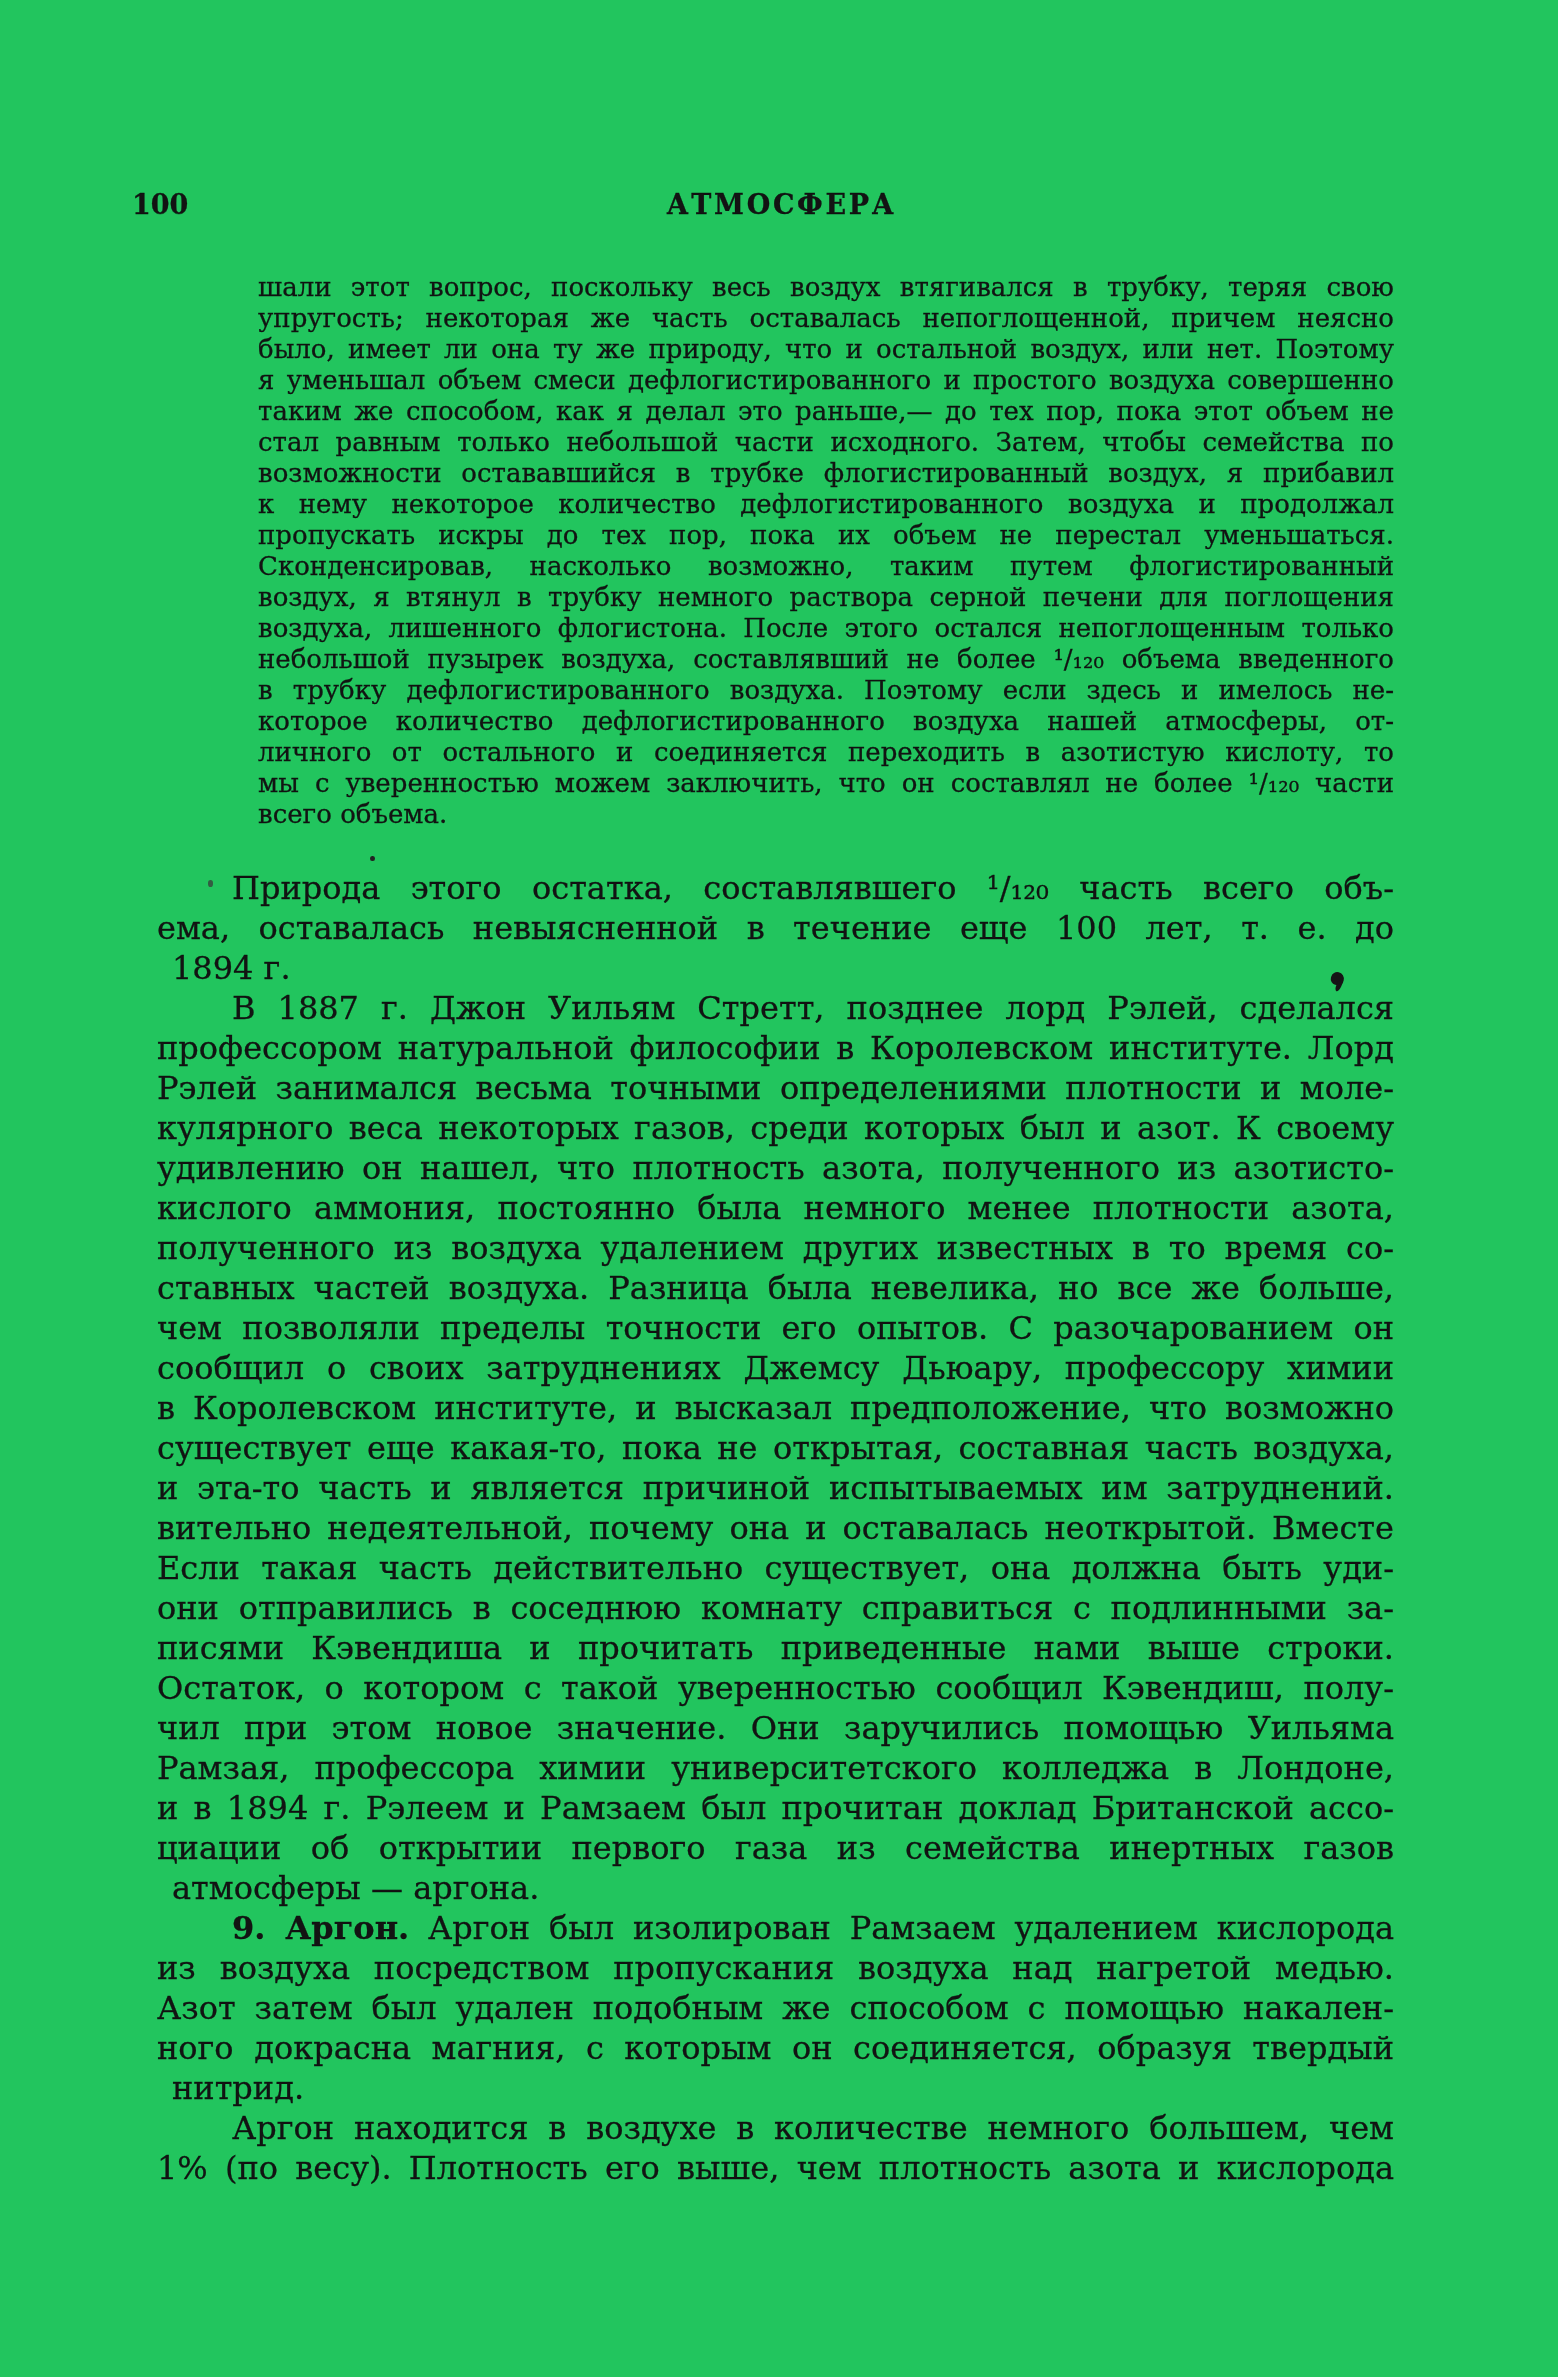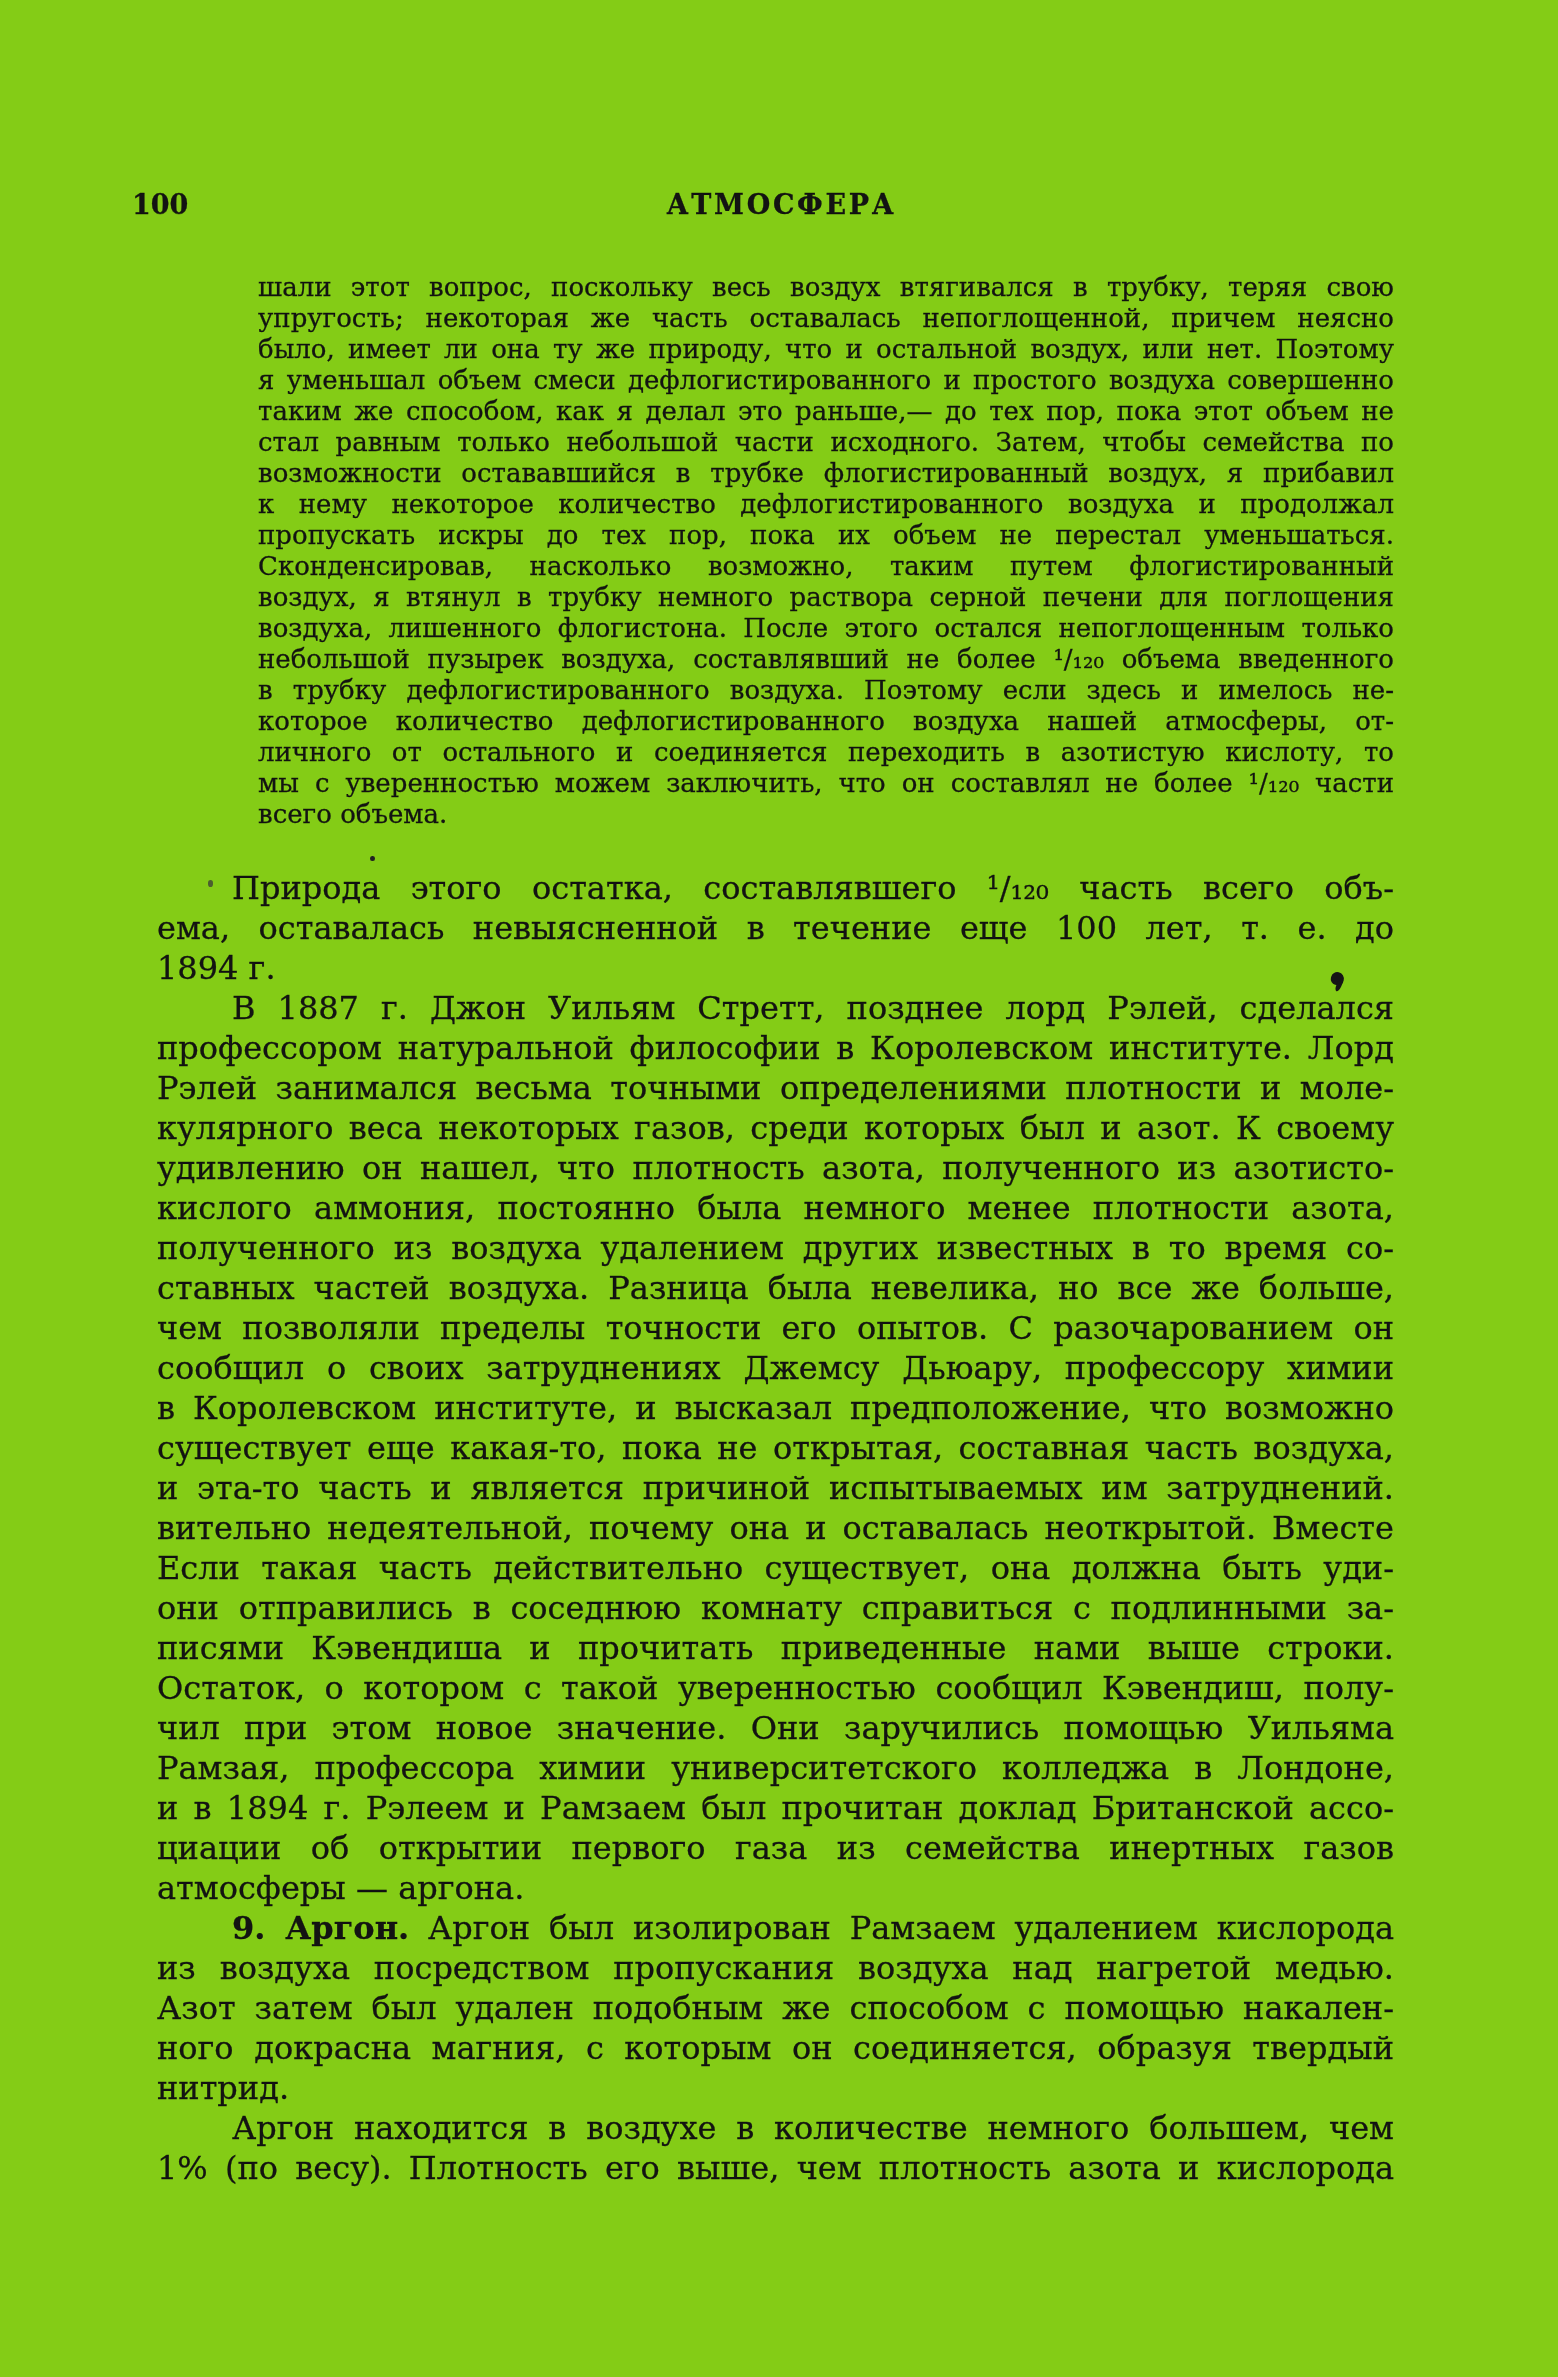--- a/index.html
+++ b/index.html
@@ -15,21 +15,21 @@
     font-family: "DejaVu Serif", "Liberation Serif", serif;
     color: #131313;
     -webkit-text-stroke: 0.3px rgba(10,10,10,0.85);
   }
   .page {
     position: relative;
     width: 100%;
     height: 100%;
     box-sizing: border-box;
     padding: 190px 165px 16px 157px;
-    background: #84cc16;
+    background: #22c55e;
     overflow: hidden;
   }
   
   .running-head {
     position: relative;
     height: 30px;
     line-height: 30px;
     font-size: 27px;
     font-weight: bold;
   }
@@ -64,21 +64,21 @@
   .body-text {
     margin-top: 38px;
     font-size: 32px;
   }
   .ml {
     line-height: 40px;
     text-align: justify;
     text-align-last: justify;
   }
   .ml.indent { text-indent: 75px; }
-  .ml.final  { text-align-last: left; }
+  .ml.final  { text-align-last: left; margin-left: 15px; }
   .lead-bold { font-weight: bold; }
   
   .artifact { position: absolute; pointer-events: none; }
   .dot1 {
     left: 208px; top: 880px;
     width: 5.4px; height: 7.2px;
     background: #3a3a3a; border-radius: 50%;
     opacity: 0.75;
   }
   .dot2 {

